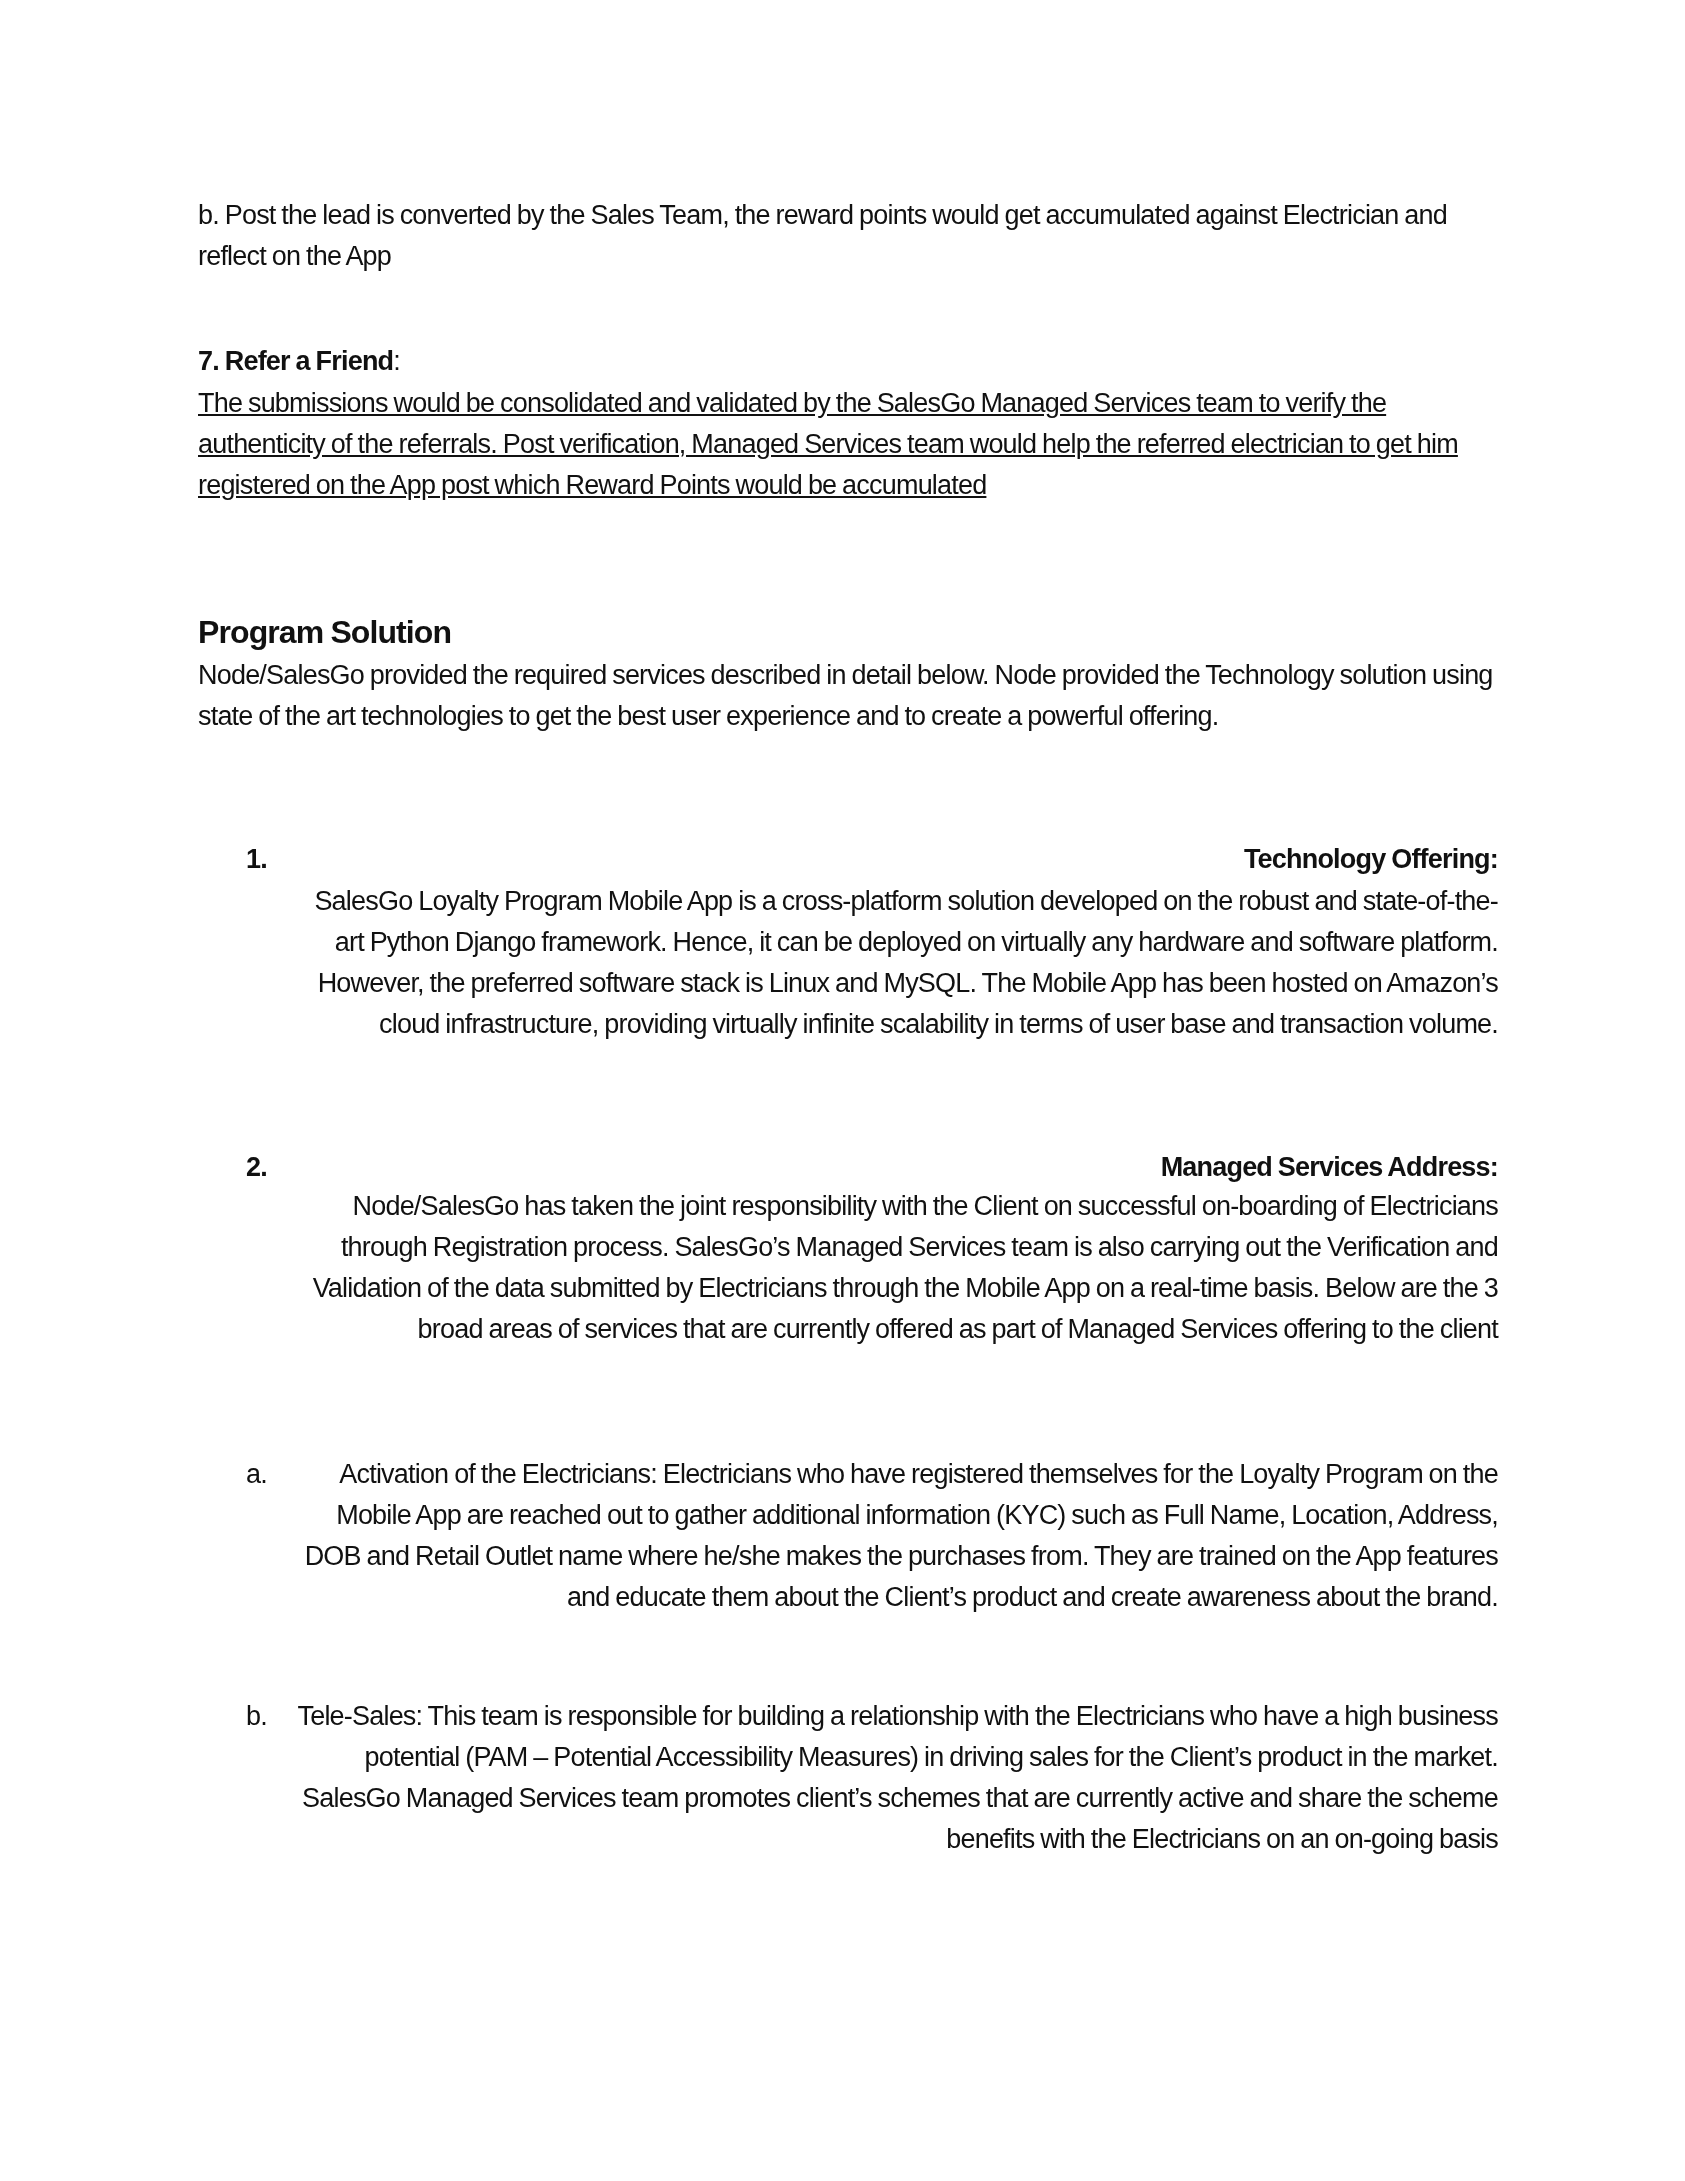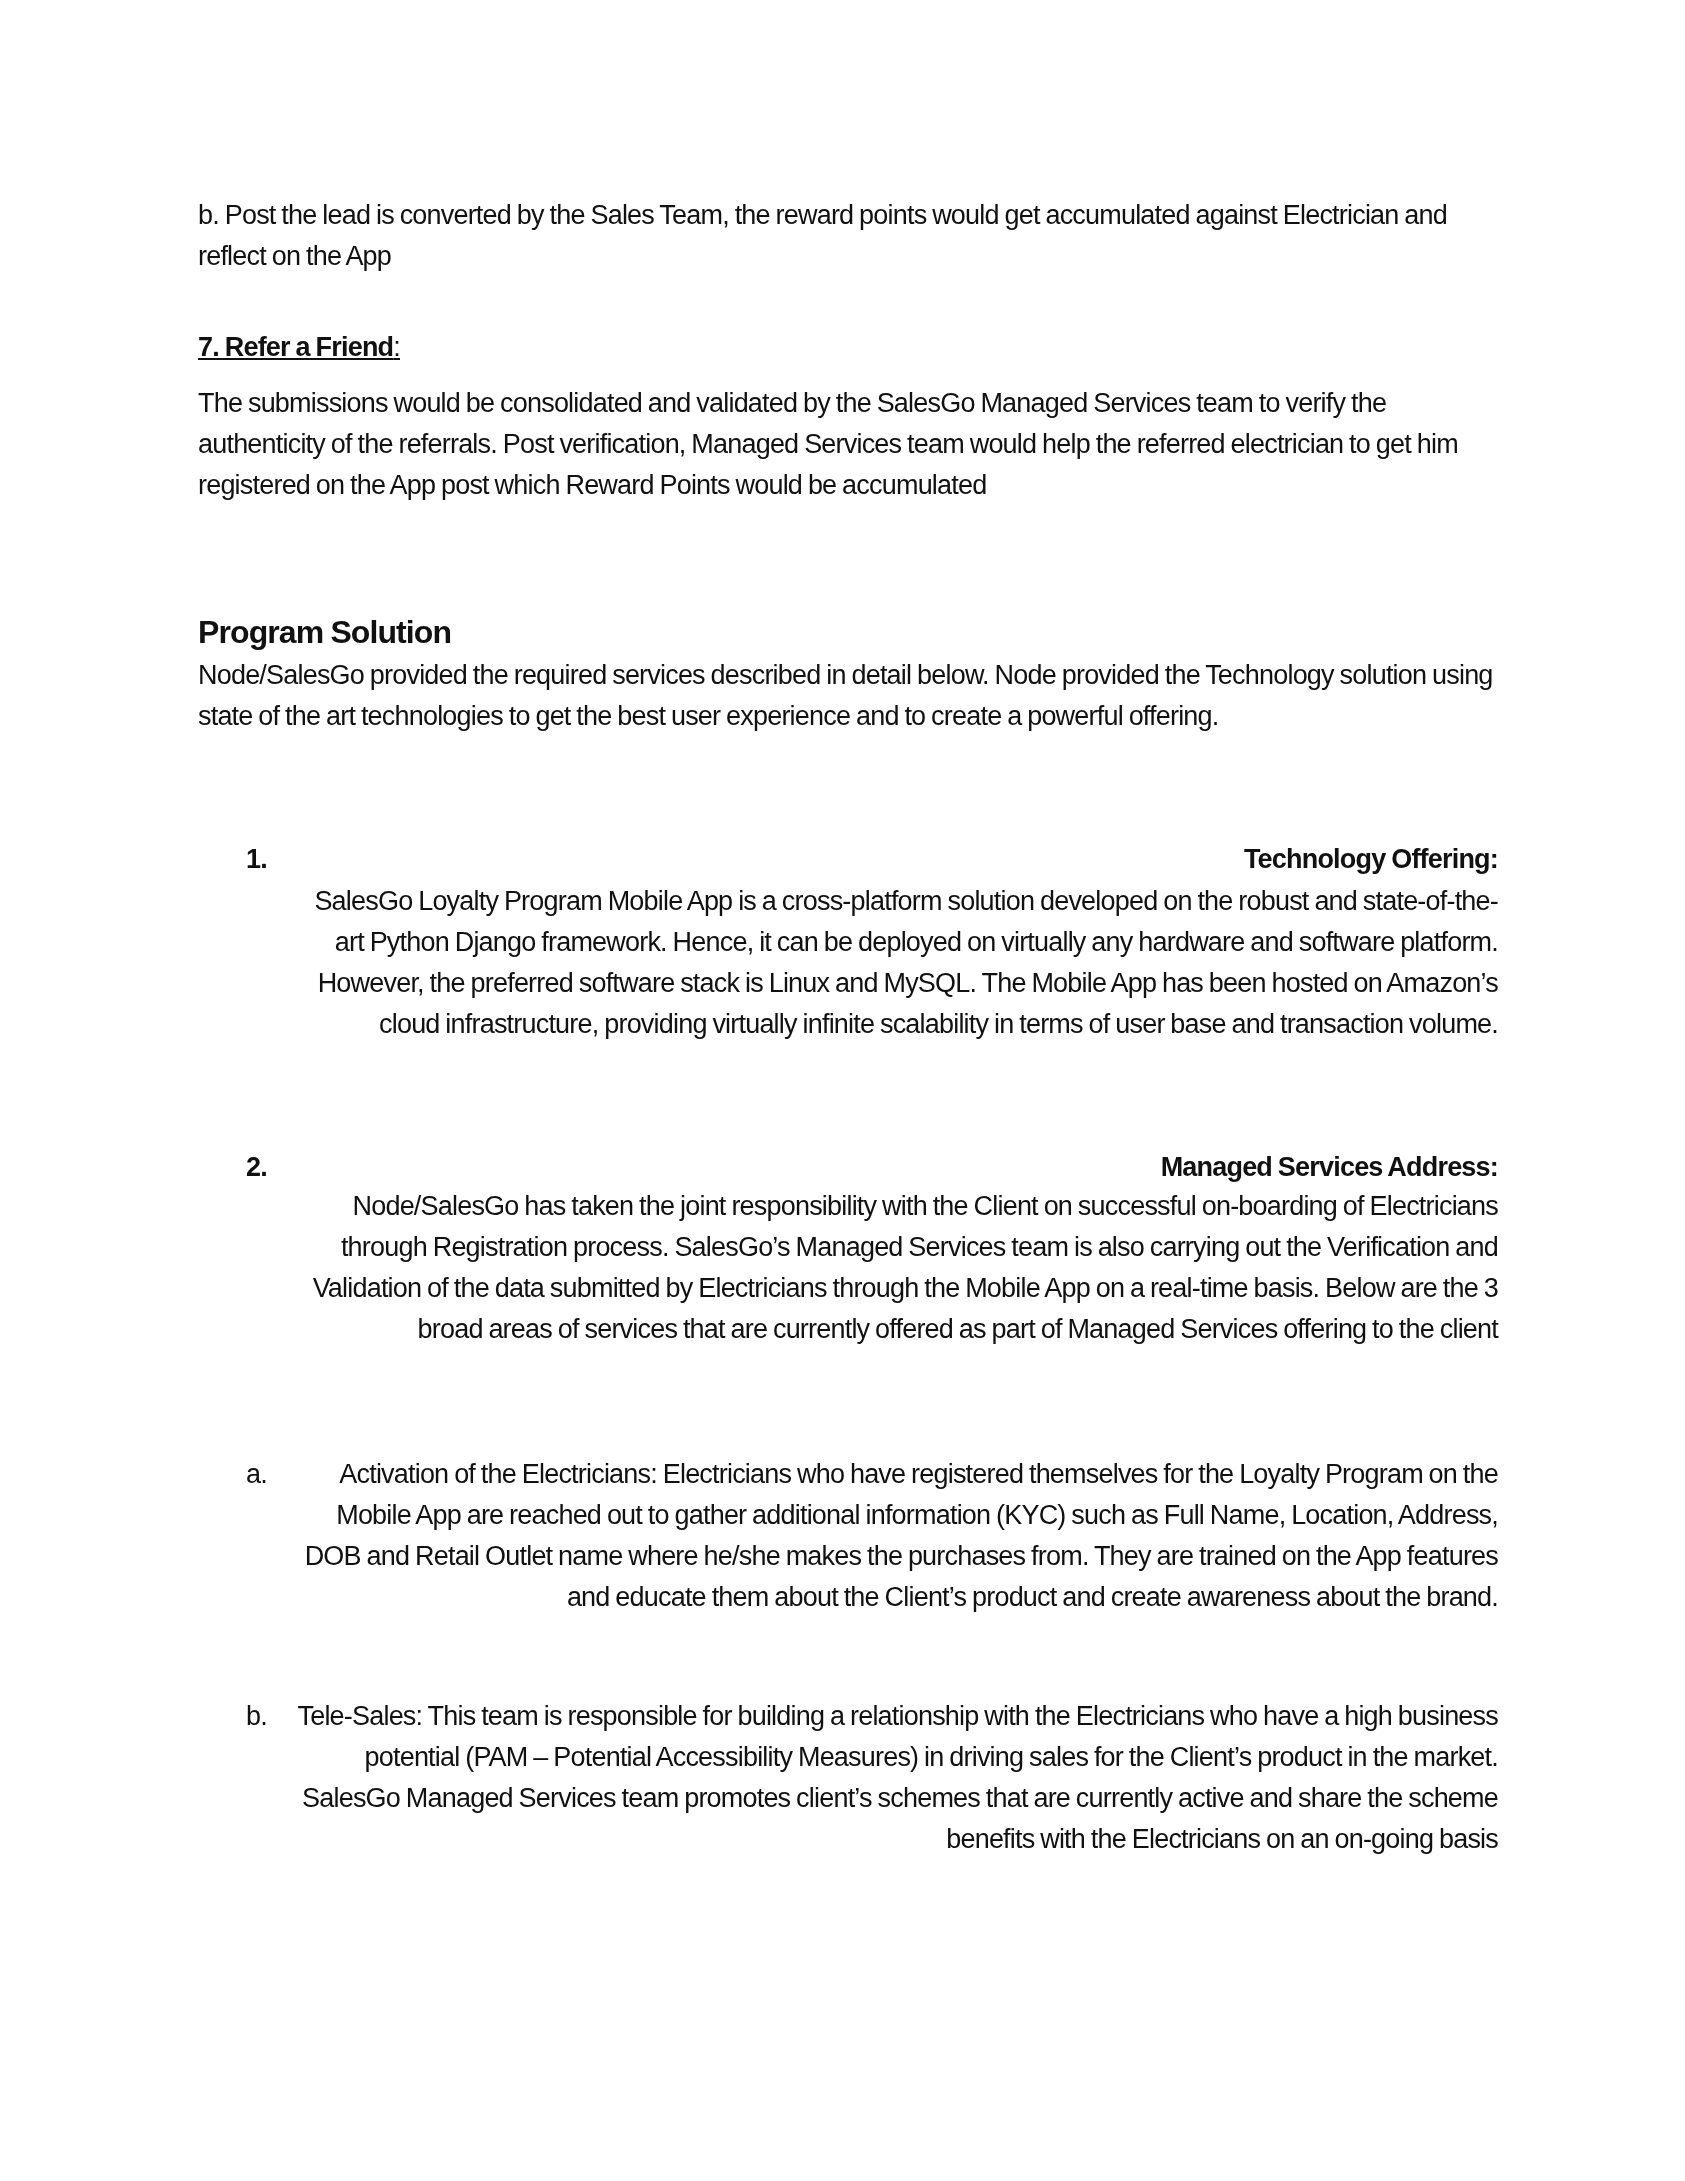--- a/index.html
+++ b/index.html
@@ -14,22 +14,22 @@
   .h2 { font-size: 32px; font-weight: bold; line-height: 44px; letter-spacing: -0.9px; }
   p { margin: 0; }
 </style>
 </head>
 <body>
 
 <div class="page">
 
   <p class="blk" style="top:195px;">b. Post the lead is converted by the Sales Team, the reward points would get accumulated against Electrician and reflect on the App</p>
 
-  <p class="blk" style="top:327px;text-decoration:underline;"><span class="bold">7. Refer a Friend</span><span>:</span></p>
-  <p class="blk" style="top:383px;">The submissions would be consolidated and validated by the SalesGo Managed Services team to verify the authenticity of the referrals. Post verification, Managed Services team would help the referred electrician to get him registered on the App post which Reward Points would be accumulated</p>
+  <p class="blk" style="top:341px;"><span class="bold">7. Refer a Friend</span><span>:</span></p>
+  <p class="blk" style="top:383px;text-decoration:underline;">The submissions would be consolidated and validated by the SalesGo Managed Services team to verify the authenticity of the referrals. Post verification, Managed Services team would help the referred electrician to get him registered on the App post which Reward Points would be accumulated</p>
 
   <p class="blk h2" style="top:610px;">Program Solution</p>
   <p class="blk" style="top:655px;">Node/SalesGo provided the required services described in detail below. Node provided the Technology solution using state of the art technologies to get the best user experience and to create a powerful offering.</p>
 
   <span class="num bold" style="top:839px;">1.</span>
   <p class="blk ind bold" style="top:839px;">Technology Offering:</p>
   <p class="blk ind" style="top:881px;">SalesGo Loyalty Program Mobile App is a cross-platform solution developed on the robust and state-of-the-art Python Django framework. Hence, it can be deployed on virtually any hardware and software platform. However, the preferred software stack is Linux and MySQL. The Mobile App has been hosted on Amazon’s cloud infrastructure, providing virtually infinite scalability in terms of user base and transaction volume.</p>
 
   <span class="num bold" style="top:1147px;">2.</span>
   <p class="blk ind bold" style="top:1147px;">Managed Services Address:</p>

